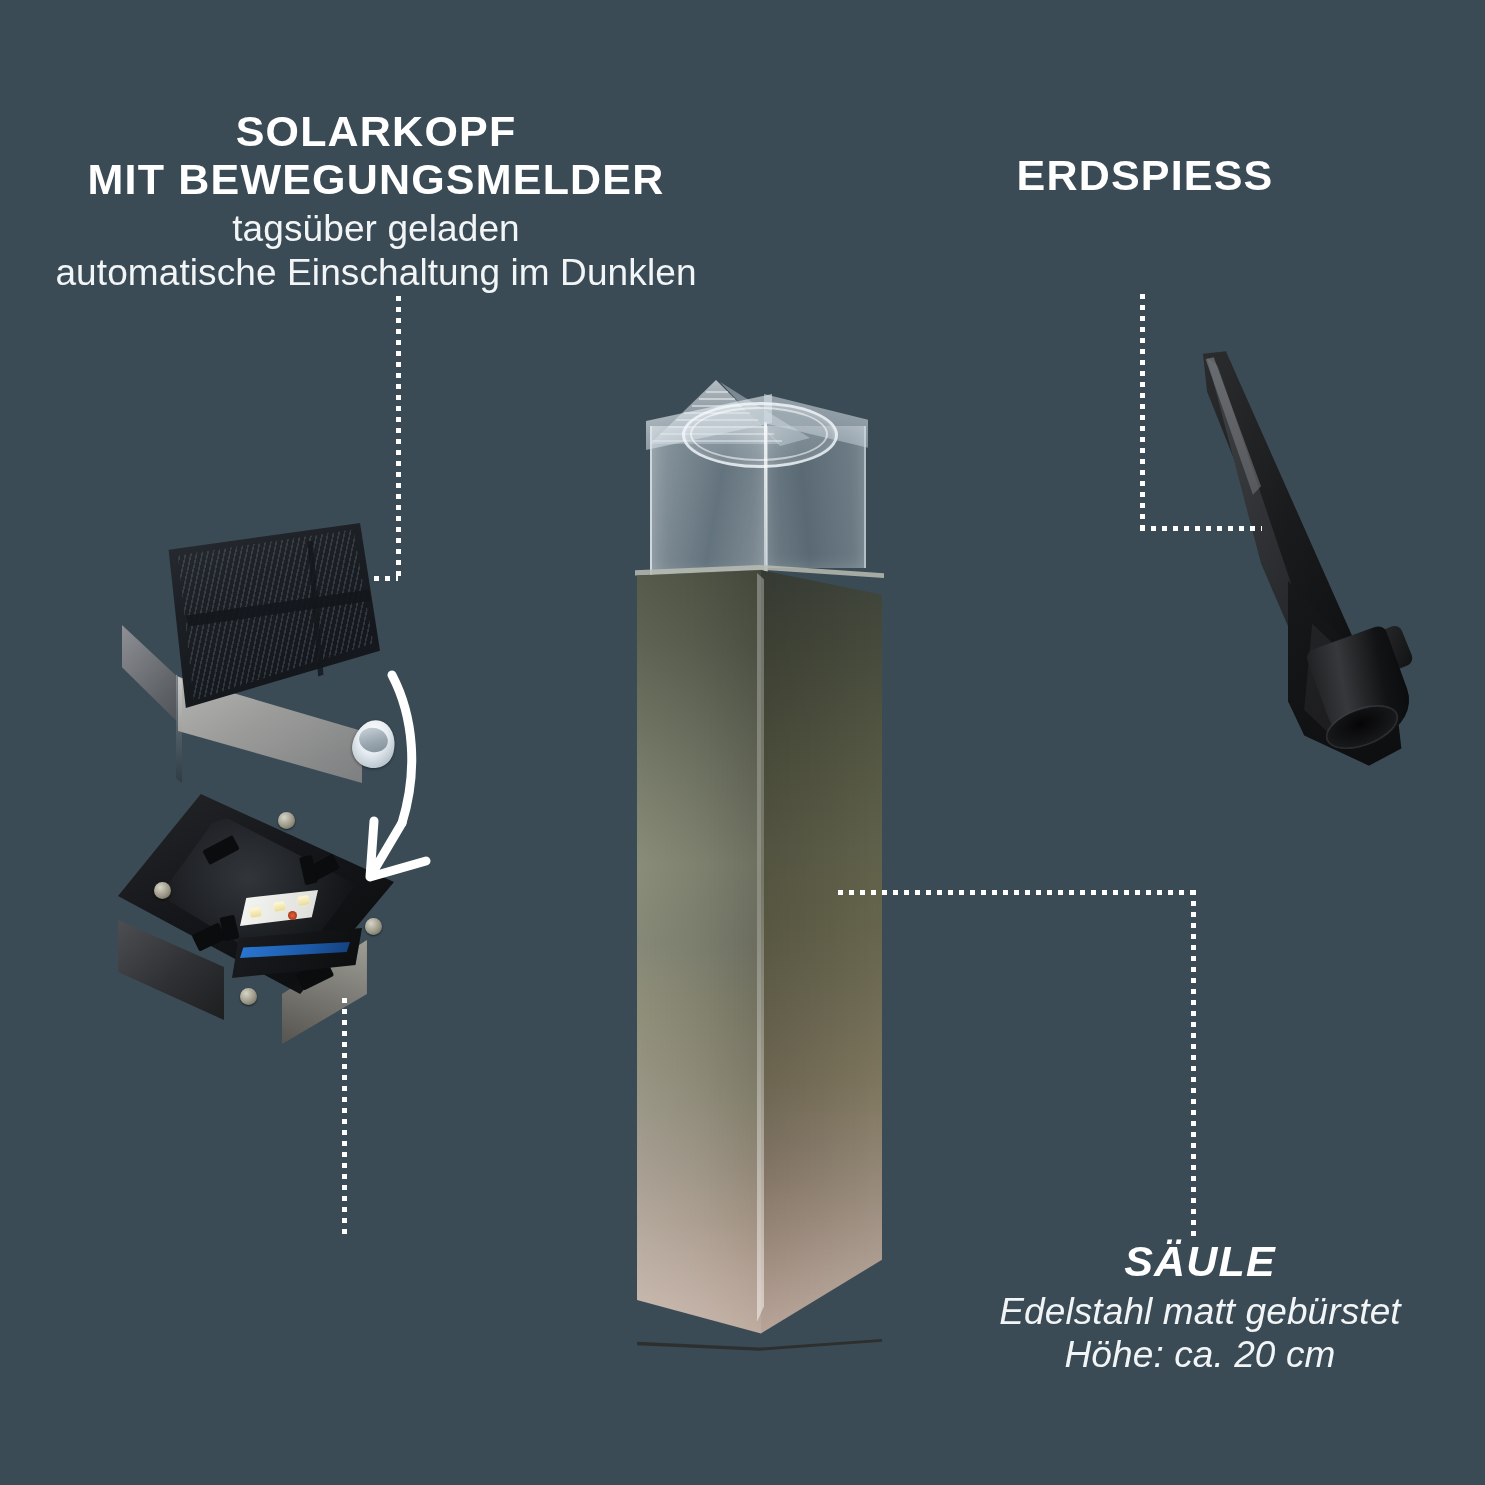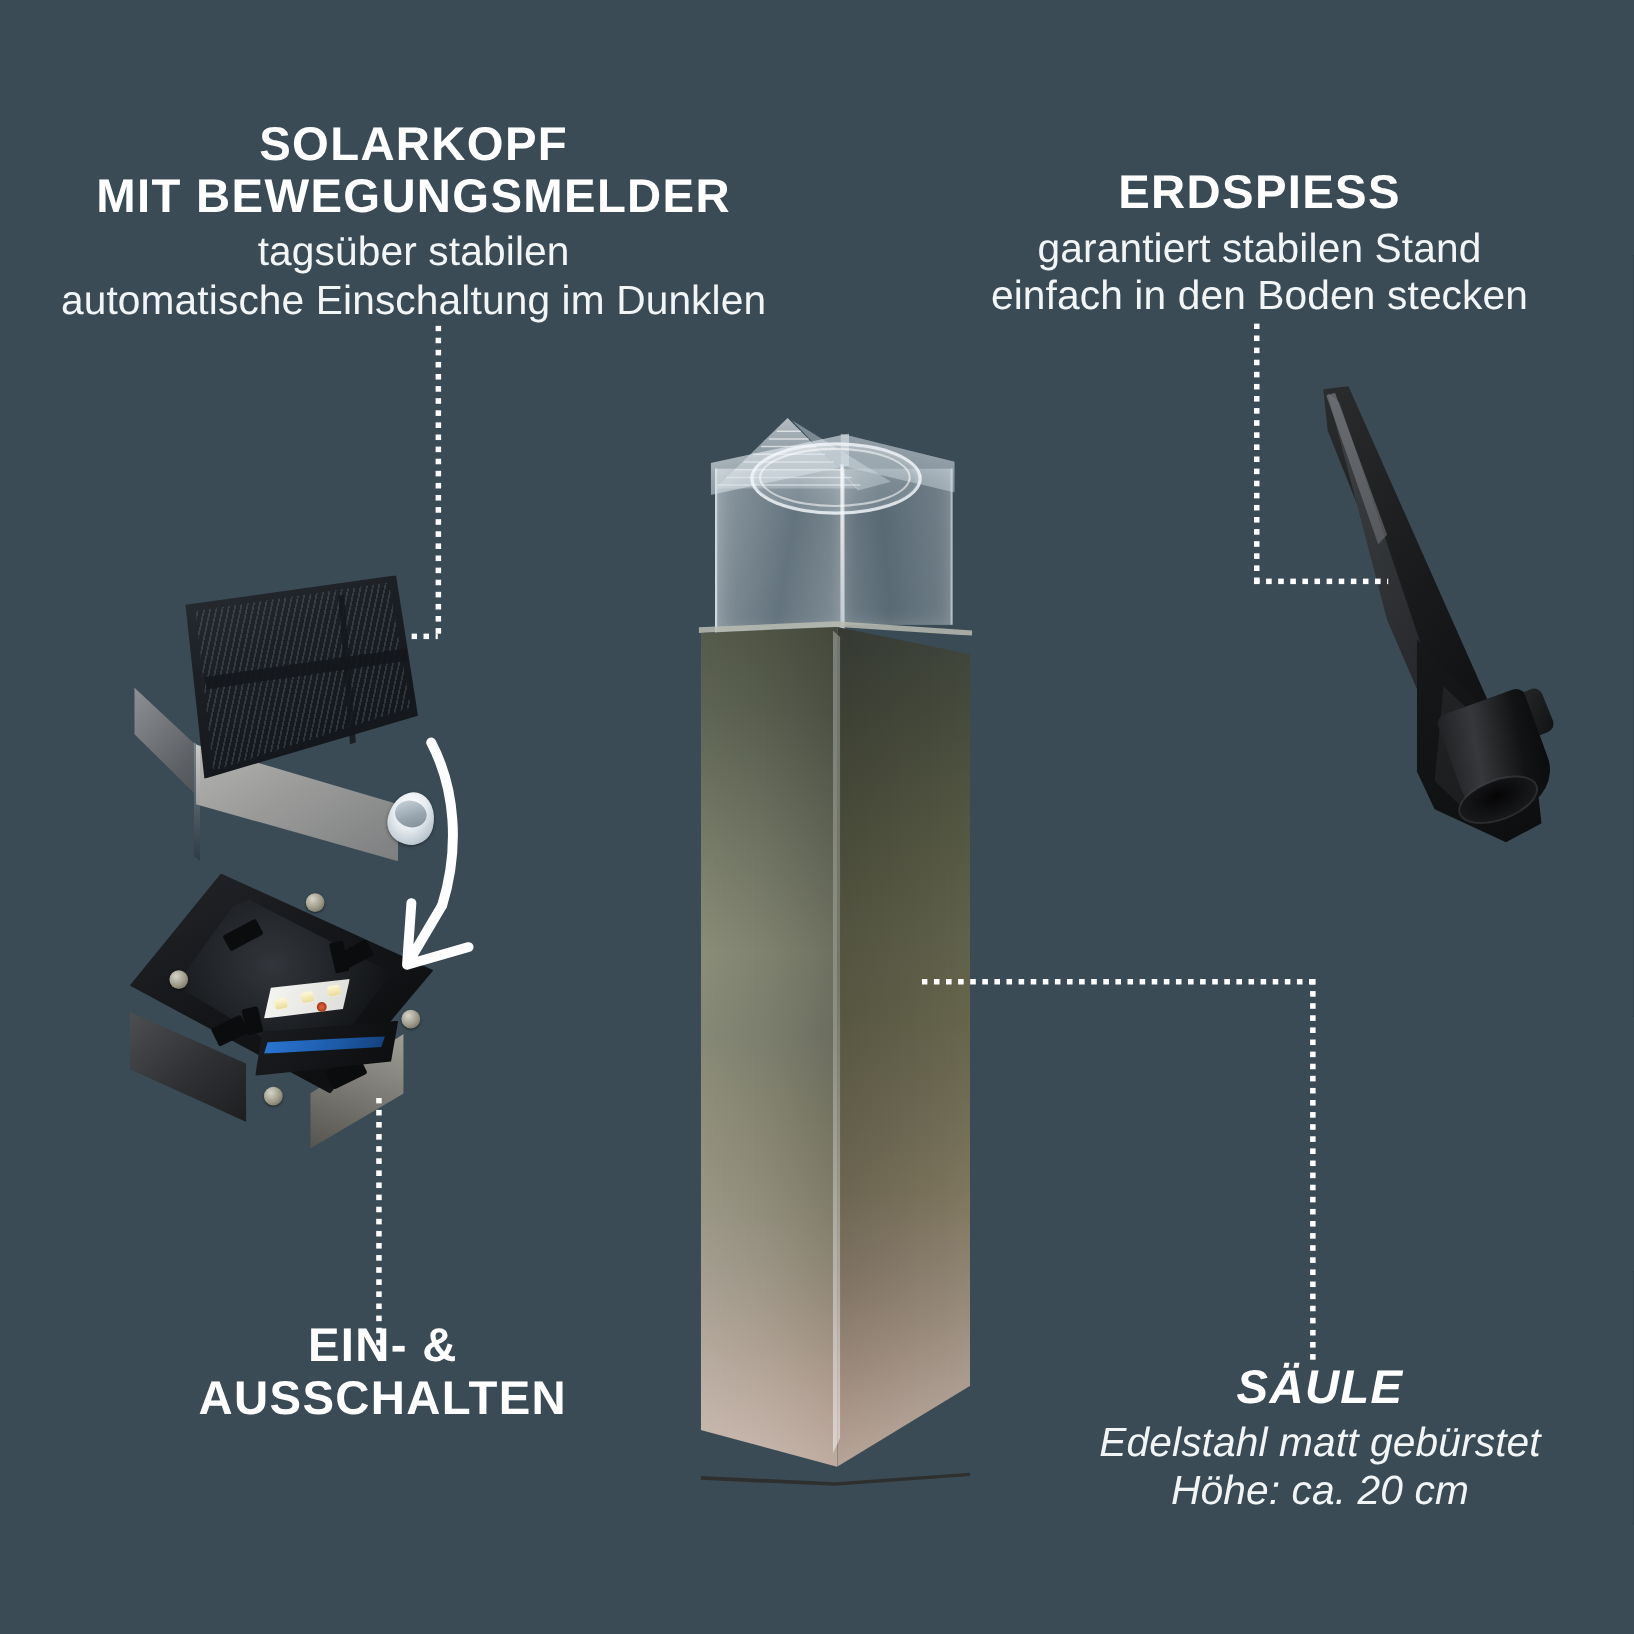--- a/index.html
+++ b/index.html
@@ -446,33 +446,29 @@
   <div class="dotv" style="left:1191px;top:890px;height:348px;"></div>
 
   <svg id="arrow" viewBox="0 0 130 250">
     <path d="M52,20 C74,62 78,116 62,168" fill="none" stroke="#ffffff" stroke-width="9" stroke-linecap="round"></path>
     <path d="M62,168 L30,222 L34,166 M62,168 L30,222 L86,206" fill="none" stroke="#ffffff" stroke-width="9" stroke-linecap="round" stroke-linejoin="round"></path>
   </svg>
 
   <div class="txtblock" id="blk-solar">
     <div class="hl">SOLARKOPF
 MIT BEWEGUNGSMELDER</div>
-    <div class="sub">tagsüber stabilen
+    <div class="sub">tagsüber geladen
 automatische Einschaltung im Dunklen</div>
   </div>
 
   <div class="txtblock" id="blk-spike">
     <div class="hl">ERDSPIESS</div>
-    <div class="sub">garantiert stabilen Stand
-einfach in den Boden stecken</div>
   </div>
 
   <div class="txtblock" id="blk-switch">
-    <div class="hl">EIN- &amp;
-AUSSCHALTEN</div>
   </div>
 
   <div class="txtblock" id="blk-col">
     <div class="hl">SÄULE</div>
     <div class="sub">Edelstahl matt gebürstet
 Höhe: ca. 20 cm</div>
   </div>
 
 </div>
 

